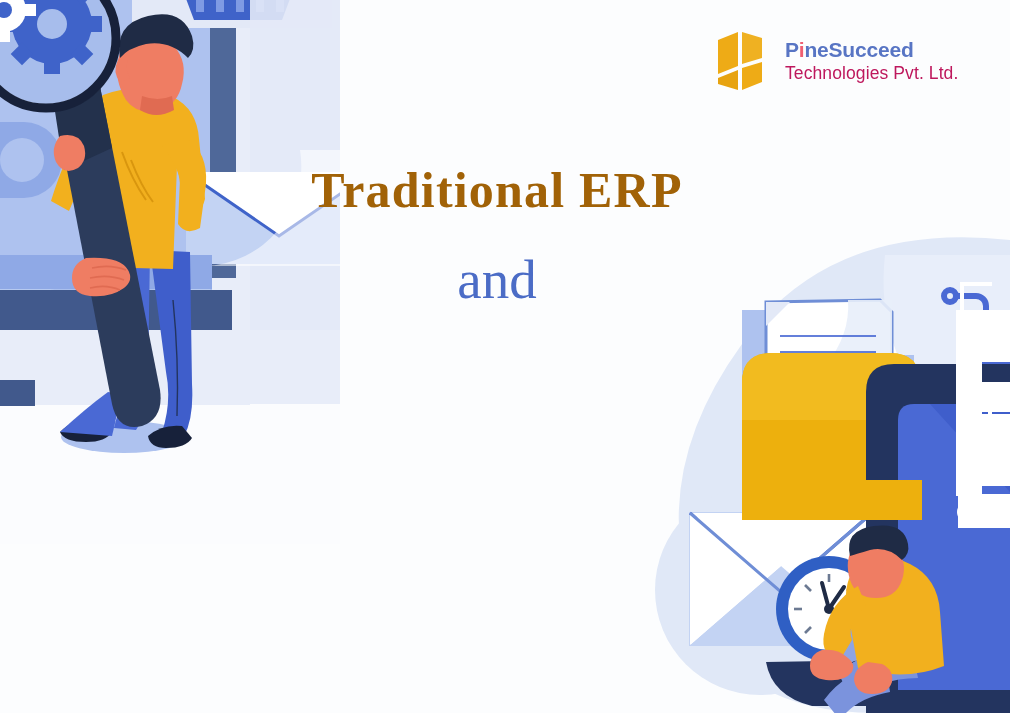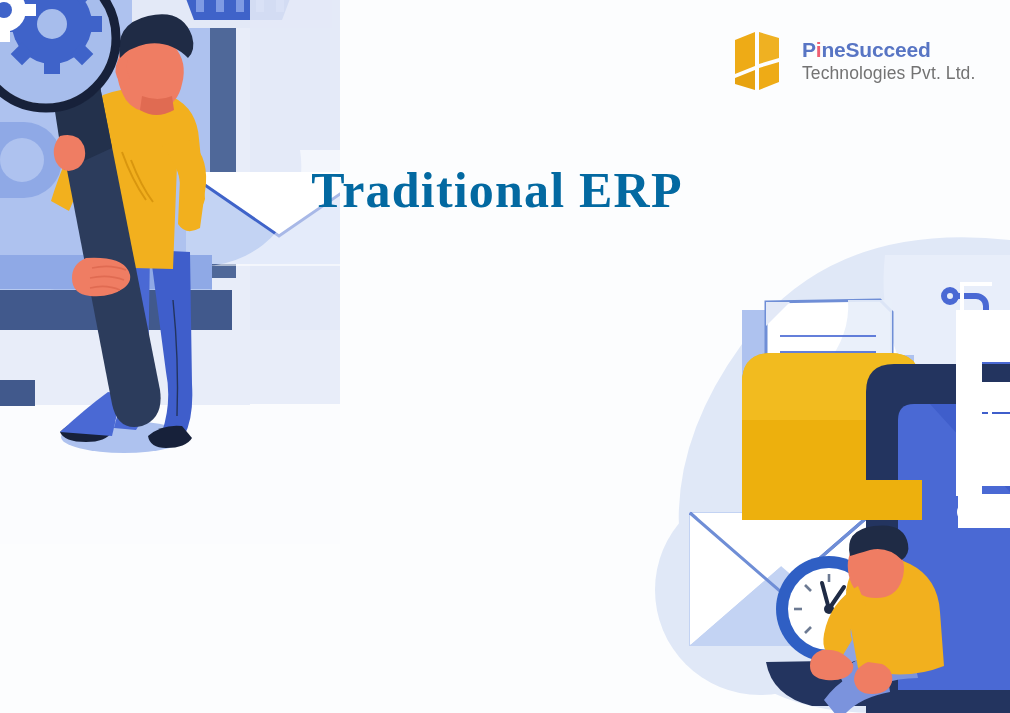--- a/index.html
+++ b/index.html
@@ -13,42 +13,42 @@
     height: 713px;
     overflow: hidden;
     background: #fcfdfe;
     font-family: "Liberation Sans", sans-serif;
   }
   .svg-layer { position: absolute; inset: 0; width: 1010px; height: 713px; }
 
   
   #brand {
     position: absolute;
-    left: 733px;
+    left: 716px;
     top: 30px;
     display: flex;
     align-items: center;
     gap: 13px;
   }
   #brand-mark { width: 56px; height: 62px; display: block; }
   #brand-text { display: flex; flex-direction: column; line-height: 1; }
   #brand-name {
     font-family: "Liberation Sans", sans-serif;
     font-weight: bold;
     font-size: 21px;
     letter-spacing: -0.2px;
     color: #5875c4;
     margin-bottom: 5px;
   }
   #brand-name .dot-i { color: #ef5f72; }
   #brand-sub {
     font-family: "Liberation Sans", sans-serif;
     font-size: 17.5px;
     letter-spacing: 0.1px;
-    color: #737373;
+    color: #be185d;
   }
 
   
   #headline {
     position: absolute;
     left: 262px;
     top: 146px;
     width: 470px;
     text-align: center;
     z-index: 40;
@@ -57,21 +57,21 @@
     font-family: "Liberation Serif", "DejaVu Serif", serif;
     display: block;
   }
   .hl-blue {
     color: #4b6cc6;
     font-size: 55px;
     line-height: 1.62;
     font-weight: normal;
   }
   .hl-orange {
-    color: #0369a1;
+    color: #a16207;
     font-size: 50px;
     line-height: 1.78;
     font-weight: bold;
     letter-spacing: 1.2px;
   }
 </style>
 </head>
 <body>
 
 <div id="canvas">
@@ -329,15 +329,16 @@
       <path d="M2,48 L22,40 L22,60 L2,54 Z" fill="#e7a310"></path>
     </svg>
     <div id="brand-text">
       <div id="brand-name"><span>P</span><span class="dot-i">i</span><span>neSucceed</span></div>
       <div id="brand-sub">Technologies Pvt. Ltd.</div>
     </div>
   </div>
 
   <div id="headline">
     <span class="hl-line hl-orange">Traditional ERP</span>
+    <span class="hl-line hl-blue">and</span>
   </div>
 
 </div>
 
 </body></html>

